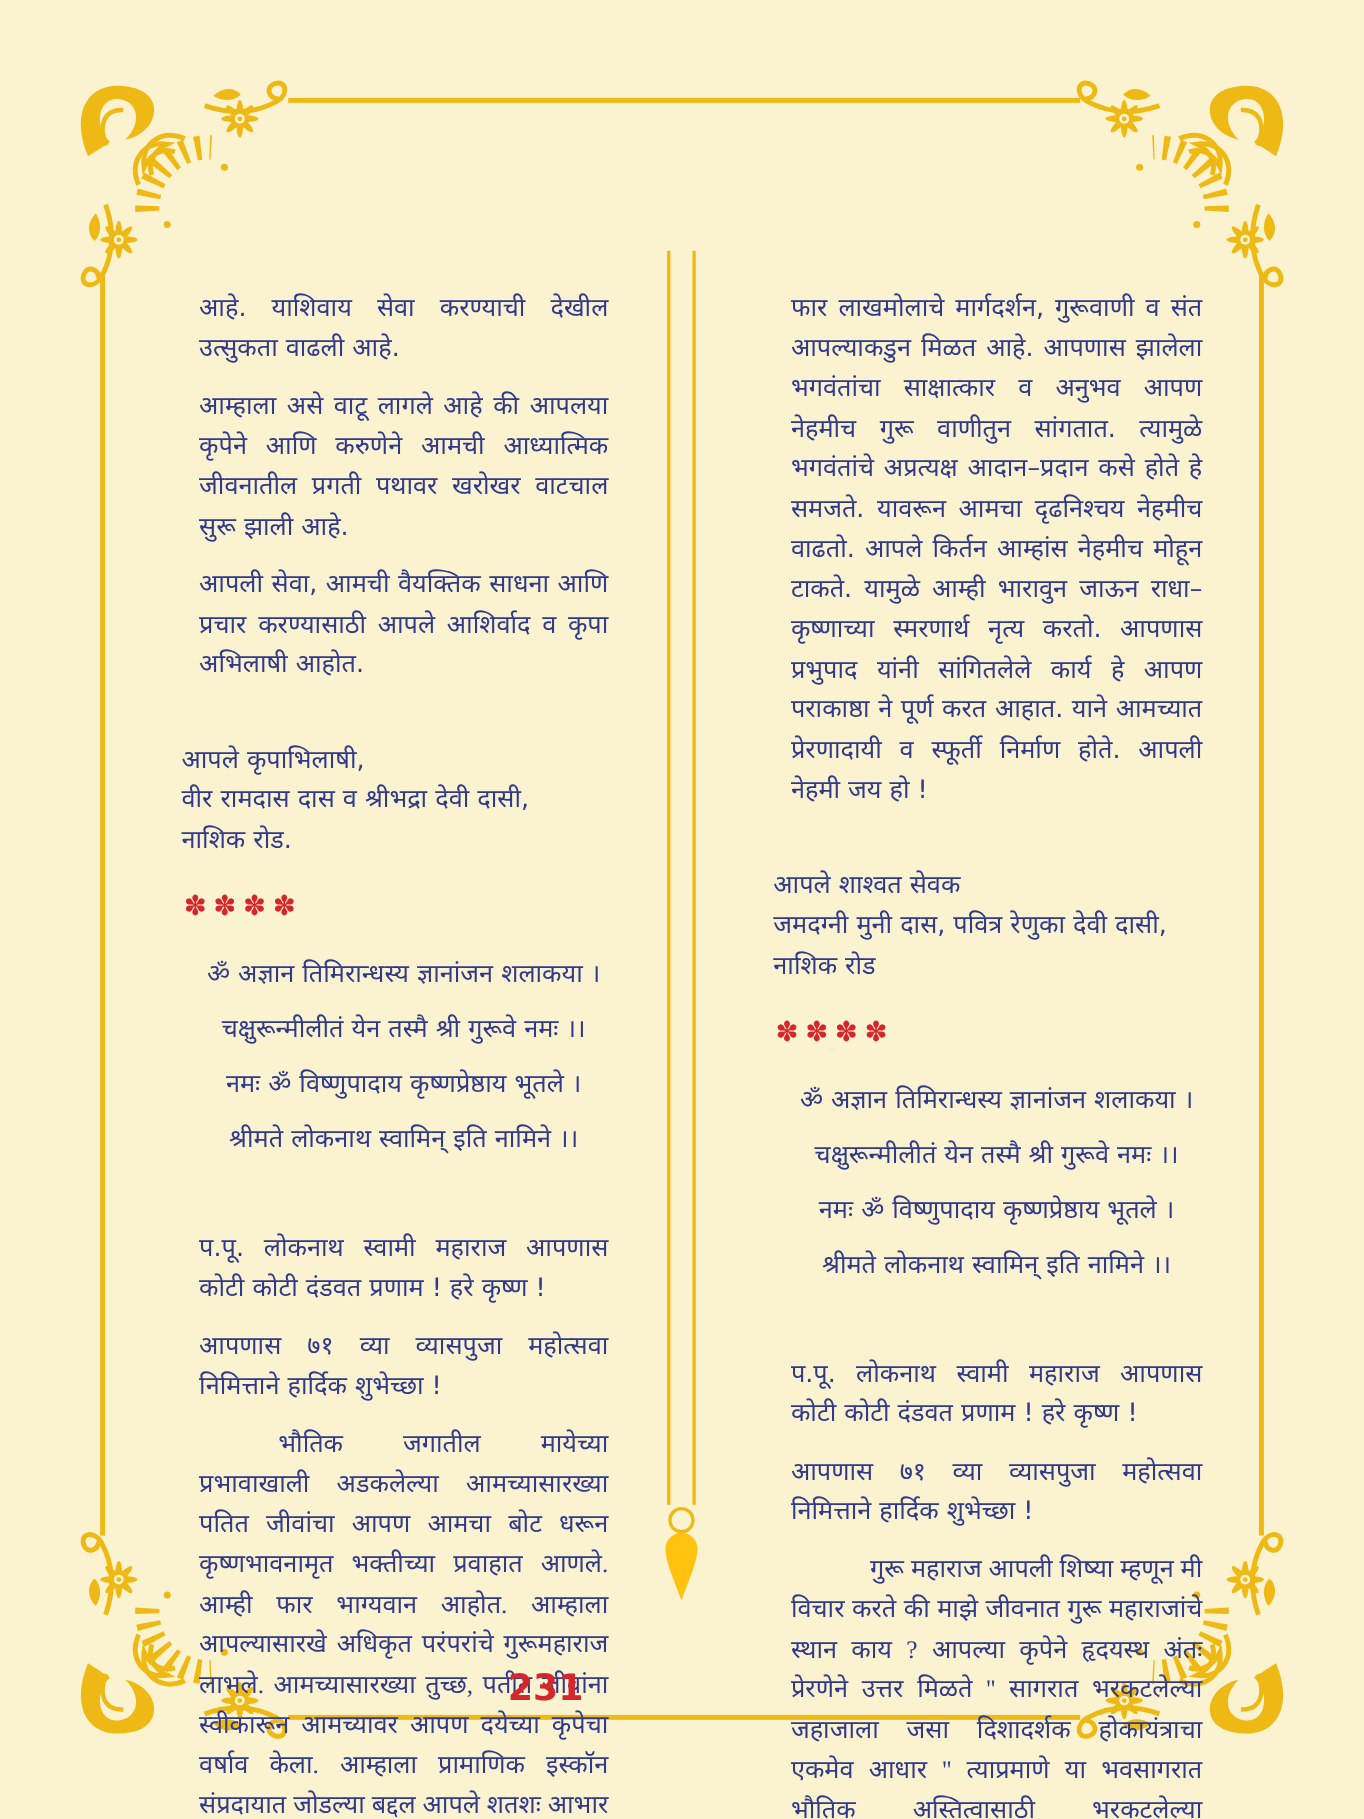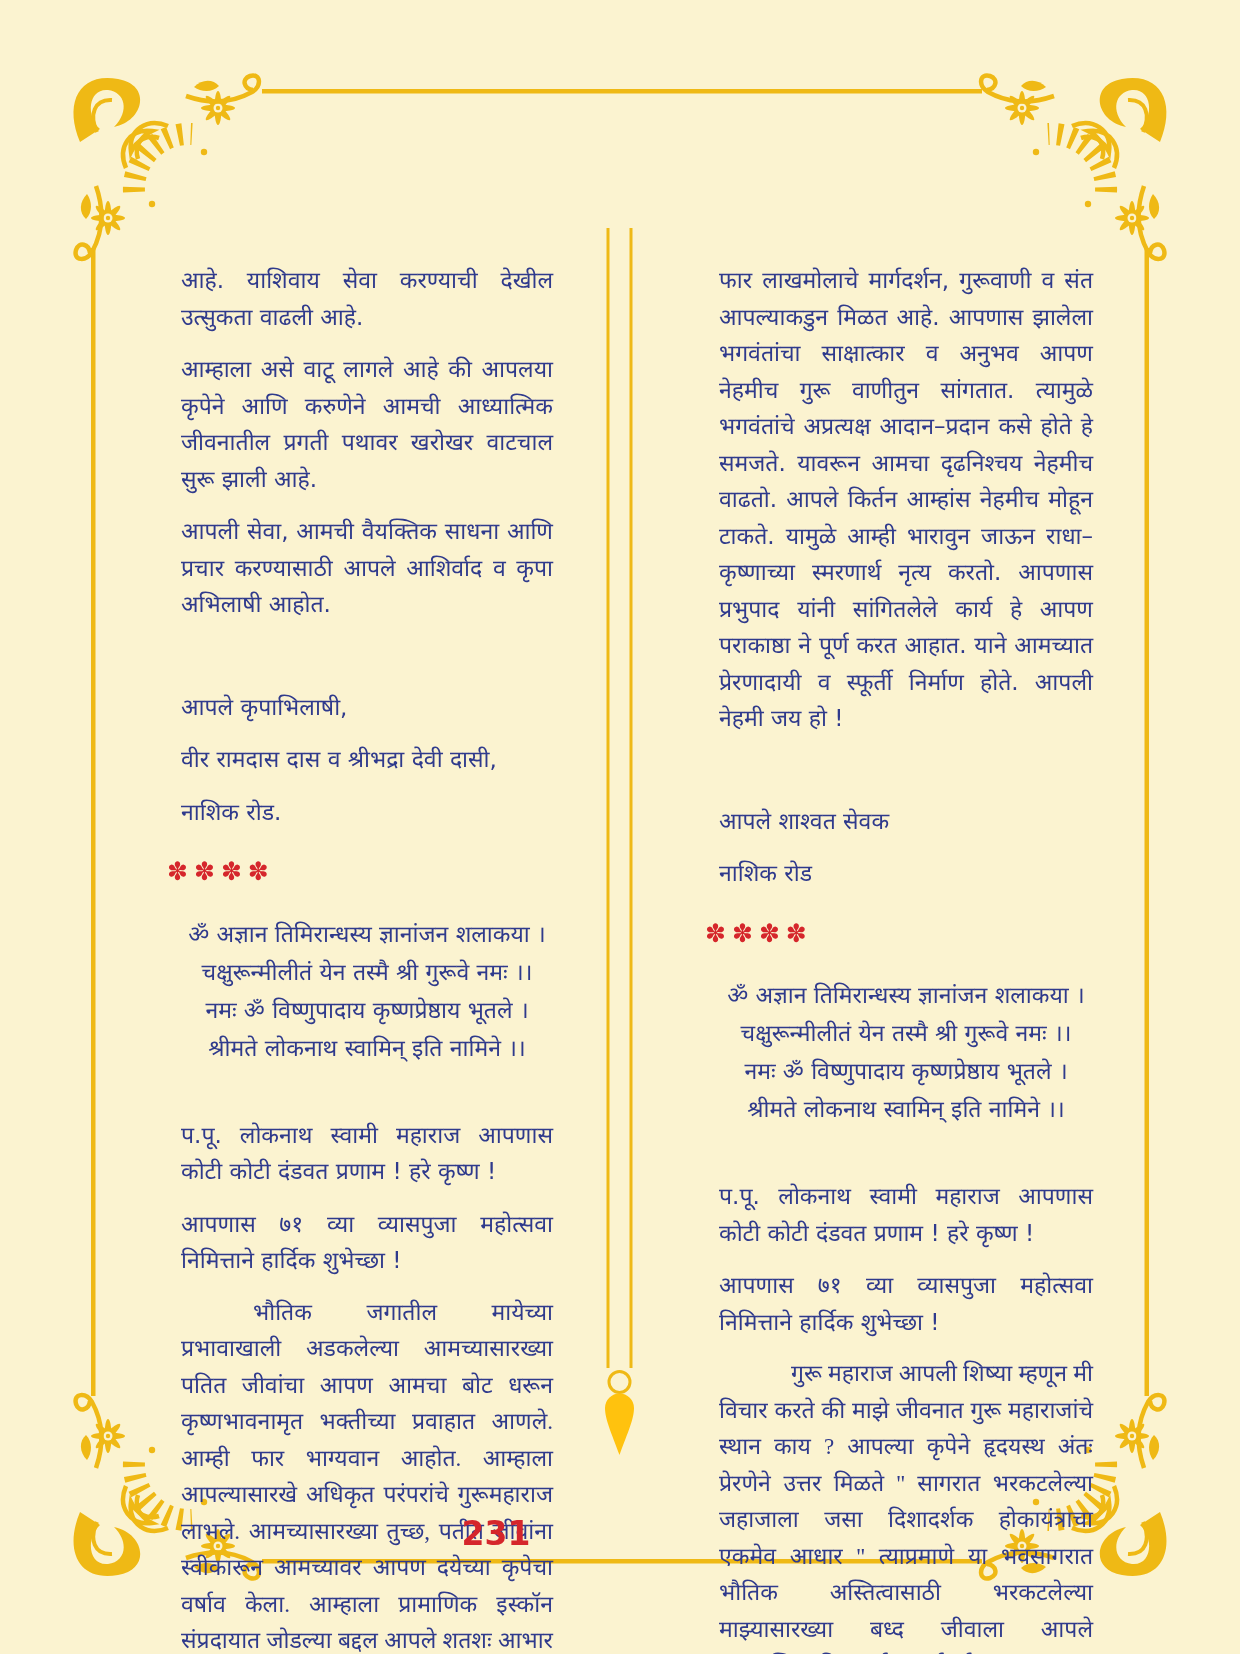--- a/index.html
+++ b/index.html
@@ -13,26 +13,26 @@
   .col{
     position:absolute;top:246px;width:404px;
     color:#2F3A8C;font-size:23px;line-height:36.5px;
     text-align:justify;text-justify:inter-word;
   }
   #colL{left:165px;}
   #colR{left:703px;width:406px;}
   .p{margin:16px;}
   .ind{text-indent:72px;font-family:Liberation Serif, serif;}
   .gap{height:34px;}
-  .signoff{margin:16px;text-align:left;}
+  .signoff{margin:0;text-align:left;}
   .sep{
     color:#D5262B;font-size:25px;font-weight:bold;
     letter-spacing:6px;margin:24px 0 24px 2px;text-align:left;
   }
-  .shloka{margin:0;text-align:center;line-height:38px;}
+  .shloka{margin:12px;text-align:center;line-height:38px;}
   .pagenum{
     position:absolute;left:0;top:1514px;width:992px;
     text-align:center;color:#D5262B;font-size:33px;font-weight:bold;
     font-family:"DejaVu Sans",sans-serif;
   }
 </style>
 </head>
 <body>
 
 <svg class="frame-svg" viewBox="0 0 1240 1654" xmlns="http://www.w3.org/2000/svg">
@@ -106,20 +106,21 @@
   <p class="p">प.पू. लोकनाथ स्वामी महाराज आपणास कोटी कोटी दंडवत प्रणाम ! हरे कृष्ण !</p>
   <p class="p">आपणास ७१ व्या व्यासपुजा महोत्सवा निमित्ताने हार्दिक शुभेच्छा !</p>
   <p class="p ind">भौतिक जगातील मायेच्या प्रभावाखाली अडकलेल्या आमच्यासारख्या पतित जीवांचा आपण आमचा बोट धरून कृष्णभावनामृत भक्तीच्या प्रवाहात आणले. आम्ही फार भाग्यवान आहोत. आम्हाला आपल्यासारखे अधिकृत परंपरांचे गुरूमहाराज लाभले. आमच्यासारख्या तुच्छ, पतीत जीवांना स्वीकारून आमच्यावर आपण दयेच्या कृपेचा वर्षाव केला. आम्हाला प्रामाणिक इस्कॉन संप्रदायात जोडल्या बद्दल आपले शतशः आभार व आम्ही आपले नेहमी कृतज्ञ आहोत.</p>
   <p class="p ind">आम्हाला जपाटॉकच्या माध्यातुन फार</p>
 </div>
 
 <div class="col" id="colR">
   <p class="p">फार लाखमोलाचे मार्गदर्शन, गुरूवाणी व संत आपल्याकडुन मिळत आहे. आपणास झालेला भगवंतांचा साक्षात्कार व अनुभव आपण नेहमीच गुरू वाणीतुन सांगतात. त्यामुळे भगवंतांचे अप्रत्यक्ष आदान–प्रदान कसे होते हे समजते. यावरून आमचा दृढनिश्चय नेहमीच वाढतो. आपले किर्तन आम्हांस नेहमीच मोहून टाकते. यामुळे आम्ही भारावुन जाऊन राधा–कृष्णाच्या स्मरणार्थ नृत्य करतो. आपणास प्रभुपाद यांनी सांगितलेले कार्य हे आपण पराकाष्ठा ने पूर्ण करत आहात. याने आमच्यात प्रेरणादायी व स्फूर्ती निर्माण होते. आपली नेहमी जय हो !</p>
   <div class="gap"></div>
   <p class="p signoff">आपले शाश्वत सेवक</p>
+  <p class="p signoff">जमदग्नी मुनी दास, पवित्र रेणुका देवी दासी,</p>
   <p class="p signoff">नाशिक रोड</p>
   <div class="sep">✽✽✽✽</div>
   <p class="p shloka">ॐ अज्ञान तिमिरान्धस्य ज्ञानांजन शलाकया ।</p>
   <p class="p shloka">चक्षुरून्मीलीतं येन तस्मै श्री गुरूवे नमः ।।</p>
   <p class="p shloka">नमः ॐ विष्णुपादाय कृष्णप्रेष्ठाय भूतले ।</p>
   <p class="p shloka">श्रीमते लोकनाथ स्वामिन् इति नामिने ।।</p>
   <div class="gap"></div>
   <p class="p">प.पू. लोकनाथ स्वामी महाराज आपणास कोटी कोटी दंडवत प्रणाम ! हरे कृष्ण !</p>
   <p class="p">आपणास ७१ व्या व्यासपुजा महोत्सवा निमित्ताने हार्दिक शुभेच्छा !</p>
   <p class="p ind">गुरू महाराज आपली शिष्या म्हणून मी विचार करते की माझे जीवनात गुरू महाराजांचे स्थान काय ? आपल्या कृपेने हृदयस्थ अंतः प्रेरणेने उत्तर मिळते '' सागरात भरकटलेल्या जहाजाला जसा दिशादर्शक होकायंत्राचा एकमेव आधार '' त्याप्रमाणे या भवसागरात भौतिक अस्तित्वासाठी भरकटलेल्या माझ्यासारख्या बध्द जीवाला आपले आध्यात्मिक दिशादर्शक मार्गदर्शन</p>

